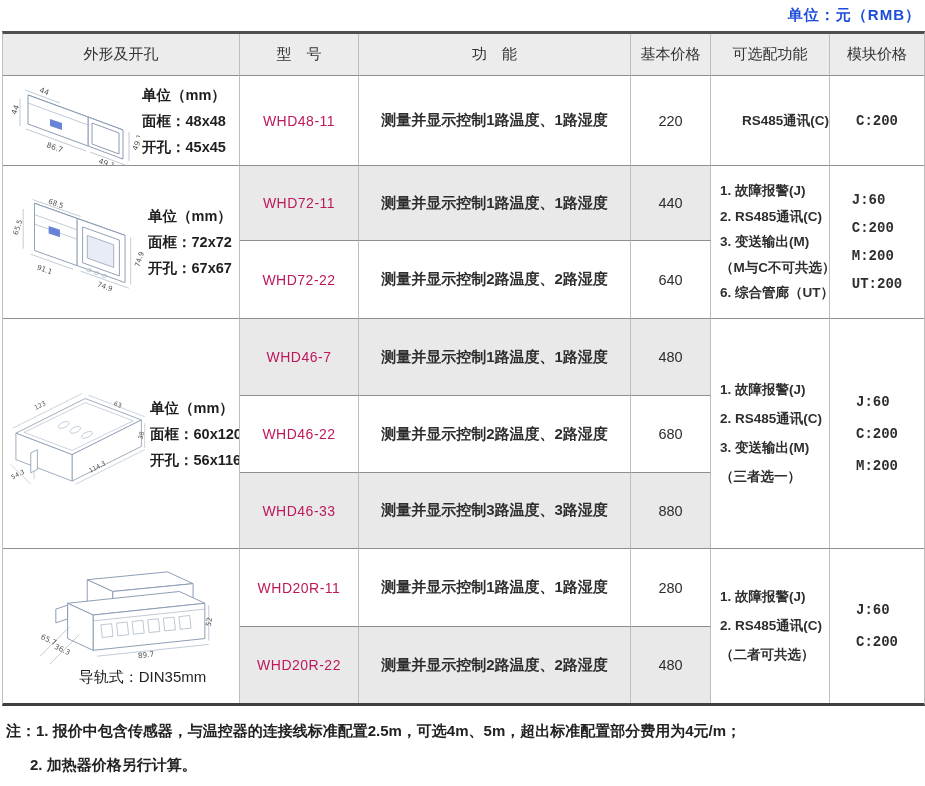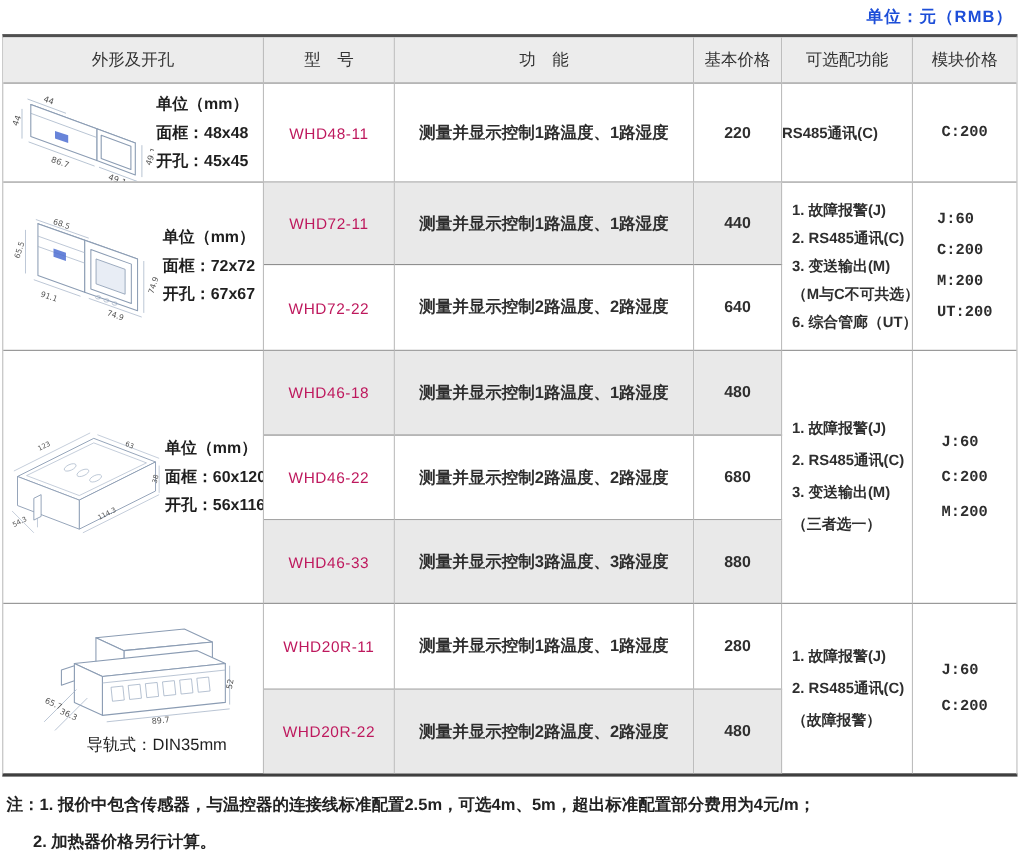--- a/index.html
+++ b/index.html
@@ -28,24 +28,24 @@
     border-bottom:1px solid #8f8f8f;
     display:flex; align-items:center; justify-content:center;
     text-align:center;
   }
   .no-br { border-right:none; }
   .no-bb { border-bottom:none; }
   .hdr { background:#ececec; font-size:15px; font-weight:500; color:#333; }
   .shaded { background:#e9e9e9; }
   .model { font-size:14px; font-weight:400; letter-spacing:.5px; color:#be185d; }
   .func  { font-size:15px; font-weight:600; color:#2e2e2e; }
-  .price { font-size:14.5px; font-weight:700; color:#2e2e2e; }
+  .price { font-size:14.5px; font-weight:400; color:#2e2e2e; }
   .opt   { justify-content:flex-start; padding-left:9px; text-align:left;
            font-size:13.5px; font-weight:600; color:#2e2e2e; }
-  .opt-center { justify-content:flex-start; padding-left:0; text-align:center; }
+  .opt-center { justify-content:flex-end; padding-left:0; text-align:center; }
   .mod   { font-size:14px; font-weight:600; color:#2e2e2e;font-family:Liberation Mono, monospace; }
   .mod .lines { text-align:left; }
   .lines div { line-height:20px; white-space:nowrap; }
   .gap5  div { margin:5.5px 0; }
   .gap8  div { margin:8px 0; }
   .gap9  div { margin:9px 0; }
   .gap12 div { margin:12px 0; }
   .shape-cell { justify-content:flex-start; padding-left:3px; overflow:hidden; }
   .dims { font-size:14.5px; font-weight:700; color:#1f1f1f; text-align:left;
           margin-left:2px; }
@@ -190,21 +190,21 @@
       <text transform="translate(165,70) rotate(-75)">38</text>
       <text transform="translate(8,118) rotate(-27)">54.3</text>
       <text transform="translate(102,110) rotate(-27)">114.3</text>
     </svg>
     <div class="dims lines">
         <div>单位（mm）</div>
         <div>面框：60x120</div>
         <div>开孔：56x116</div>
       </div>
   </div>
-  <div class="cell model shaded" style="grid-area:5/2">WHD46-18</div>
+  <div class="cell model shaded" style="grid-area:5/2">WHD46-7</div>
   <div class="cell func shaded" style="grid-area:5/3">测量并显示控制1路温度、1路湿度</div>
   <div class="cell price shaded" style="grid-area:5/4">480</div>
   <div class="cell model" style="grid-area:6/2">WHD46-22</div>
   <div class="cell func" style="grid-area:6/3">测量并显示控制2路温度、2路湿度</div>
   <div class="cell price" style="grid-area:6/4">680</div>
   <div class="cell model shaded" style="grid-area:7/2">WHD46-33</div>
   <div class="cell func shaded" style="grid-area:7/3">测量并显示控制3路温度、3路湿度</div>
   <div class="cell price shaded" style="grid-area:7/4">880</div>
   <div class="cell opt" style="grid-area:5/5/8/6">
     <div class="lines gap9">
@@ -254,21 +254,21 @@
   <div class="cell model" style="grid-area:8/2">WHD20R-11</div>
   <div class="cell func" style="grid-area:8/3">测量并显示控制1路温度、1路湿度</div>
   <div class="cell price" style="grid-area:8/4">280</div>
   <div class="cell model shaded no-bb" style="grid-area:9/2">WHD20R-22</div>
   <div class="cell func shaded no-bb" style="grid-area:9/3">测量并显示控制2路温度、2路湿度</div>
   <div class="cell price shaded no-bb" style="grid-area:9/4">480</div>
   <div class="cell opt no-bb" style="grid-area:8/5/10/6">
     <div class="lines gap9">
         <div>1. 故障报警(J)</div>
         <div>2. RS485通讯(C)</div>
-        <div>（故障报警）</div>
+        <div>（二者可共选）</div>
       </div>
   </div>
   <div class="cell mod no-br no-bb" style="grid-area:8/6/10/7">
     <div class="lines gap12">
         <div>J:60</div>
         <div>C:200</div>
       </div>
   </div>
 
 </div>

